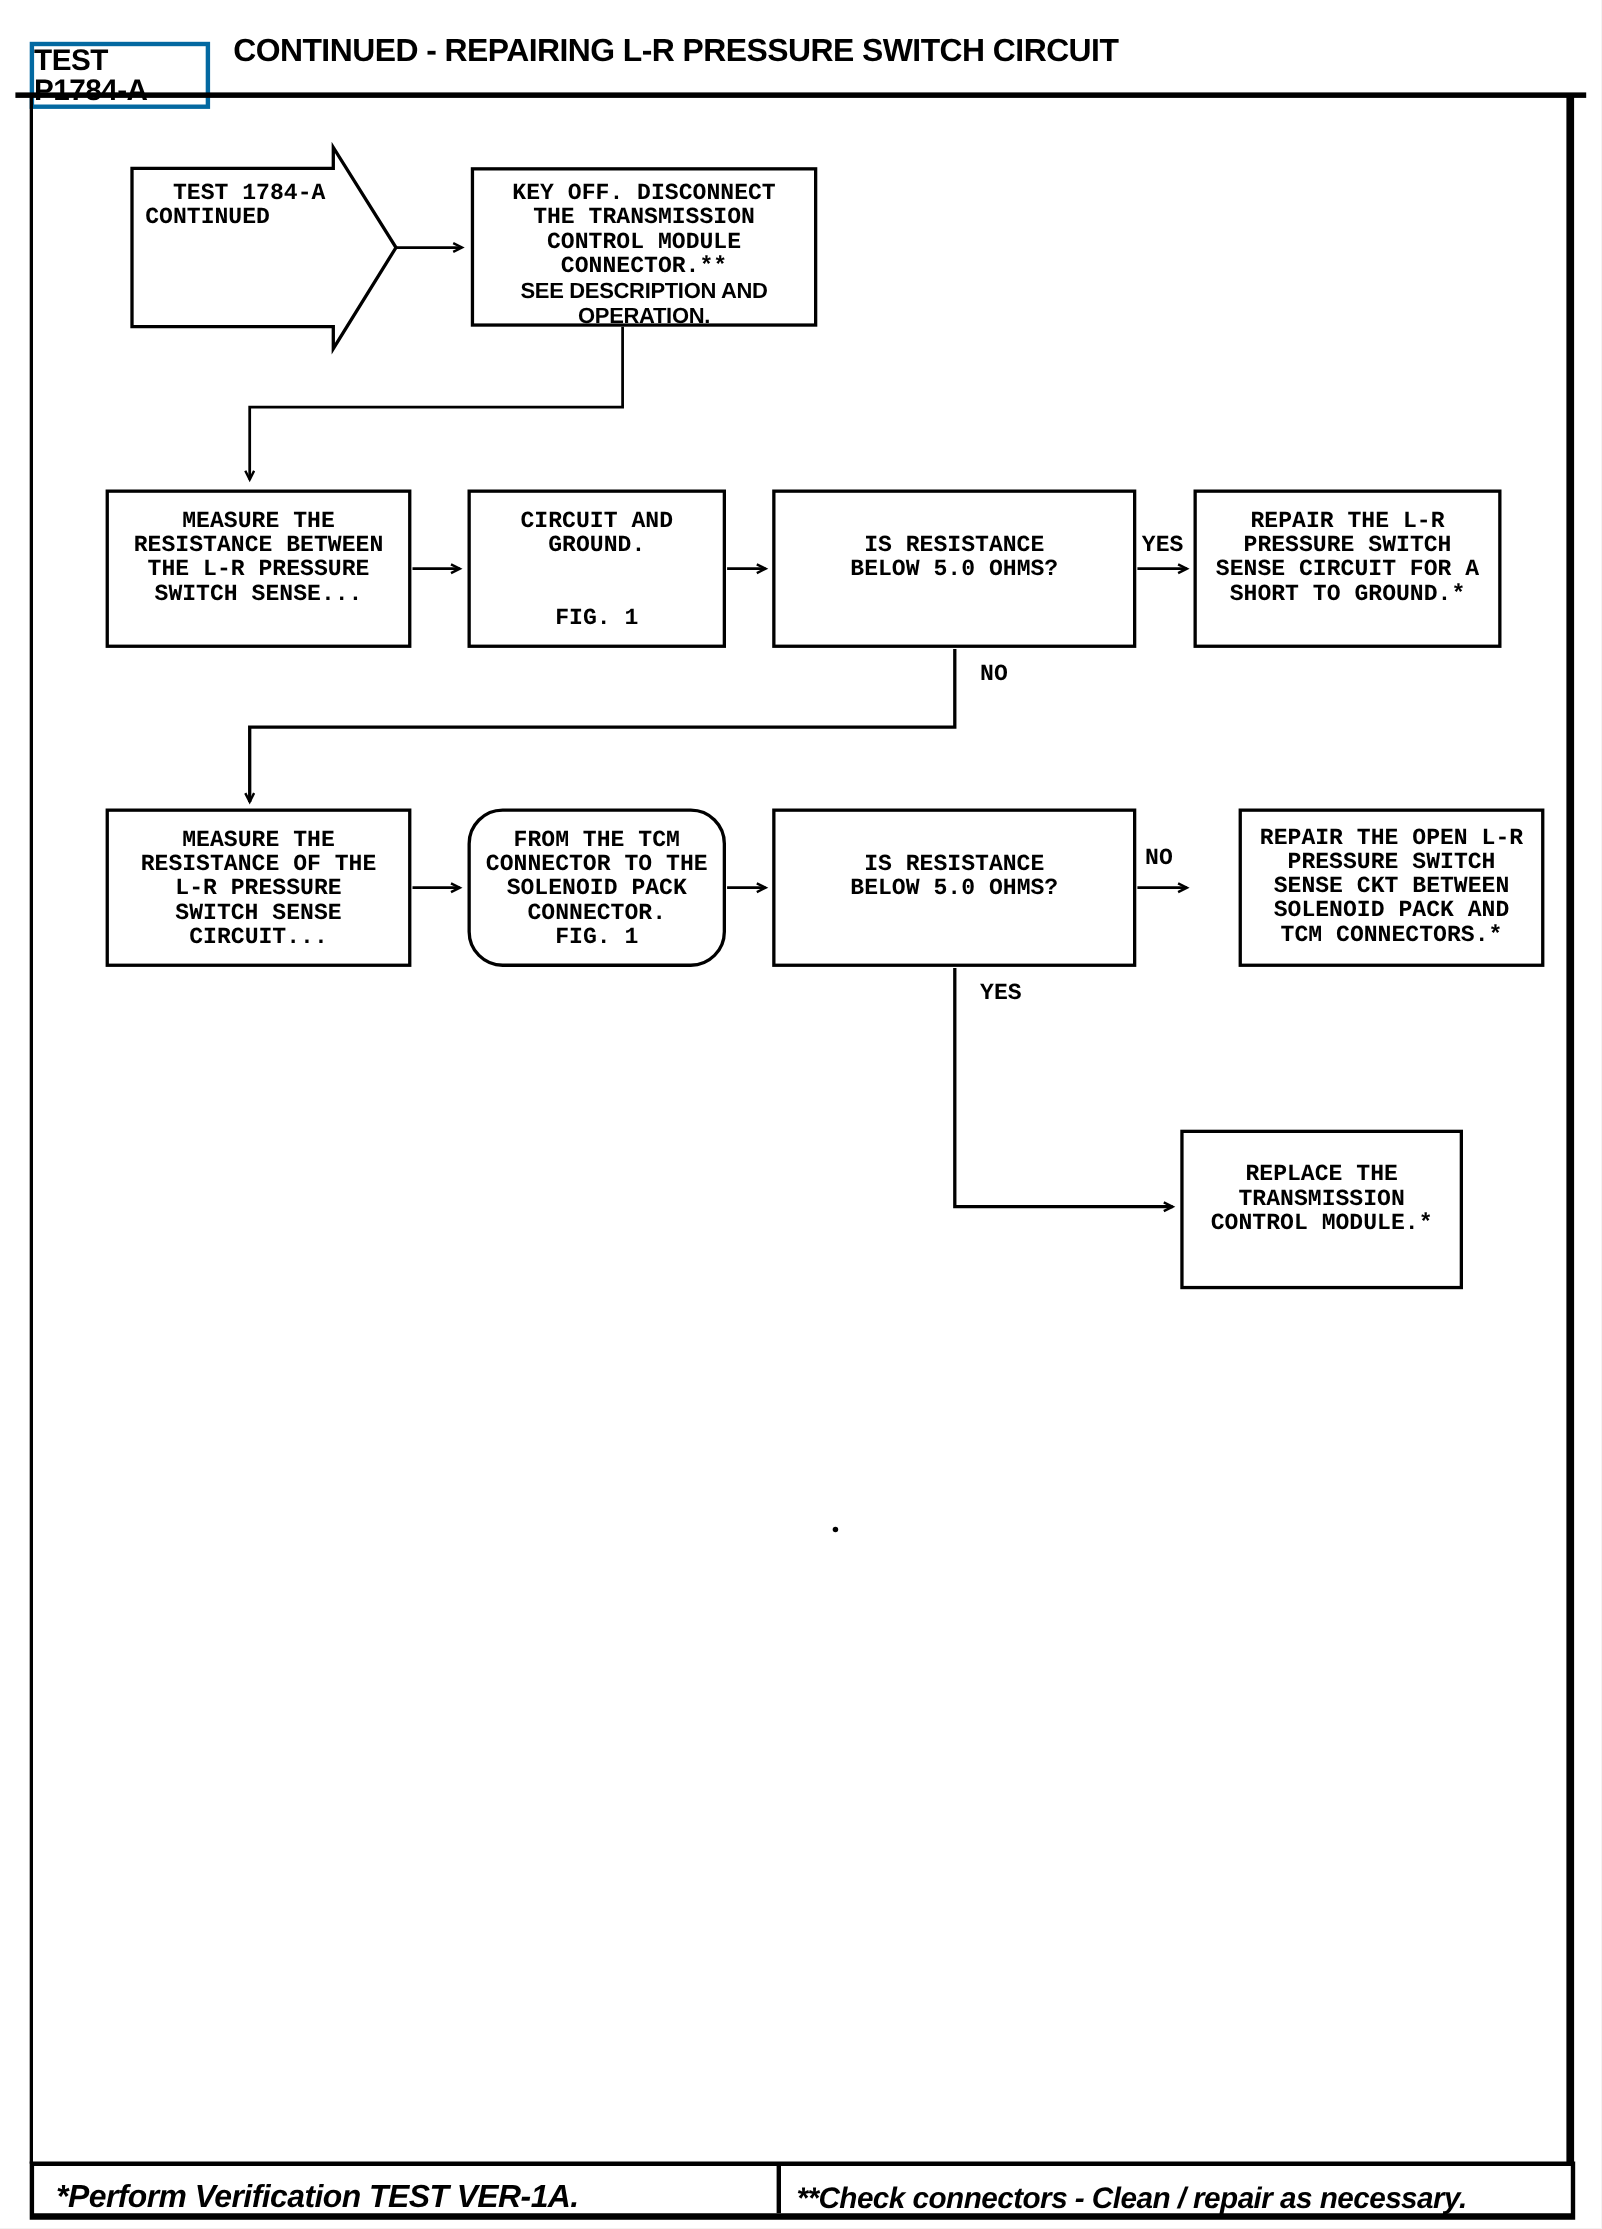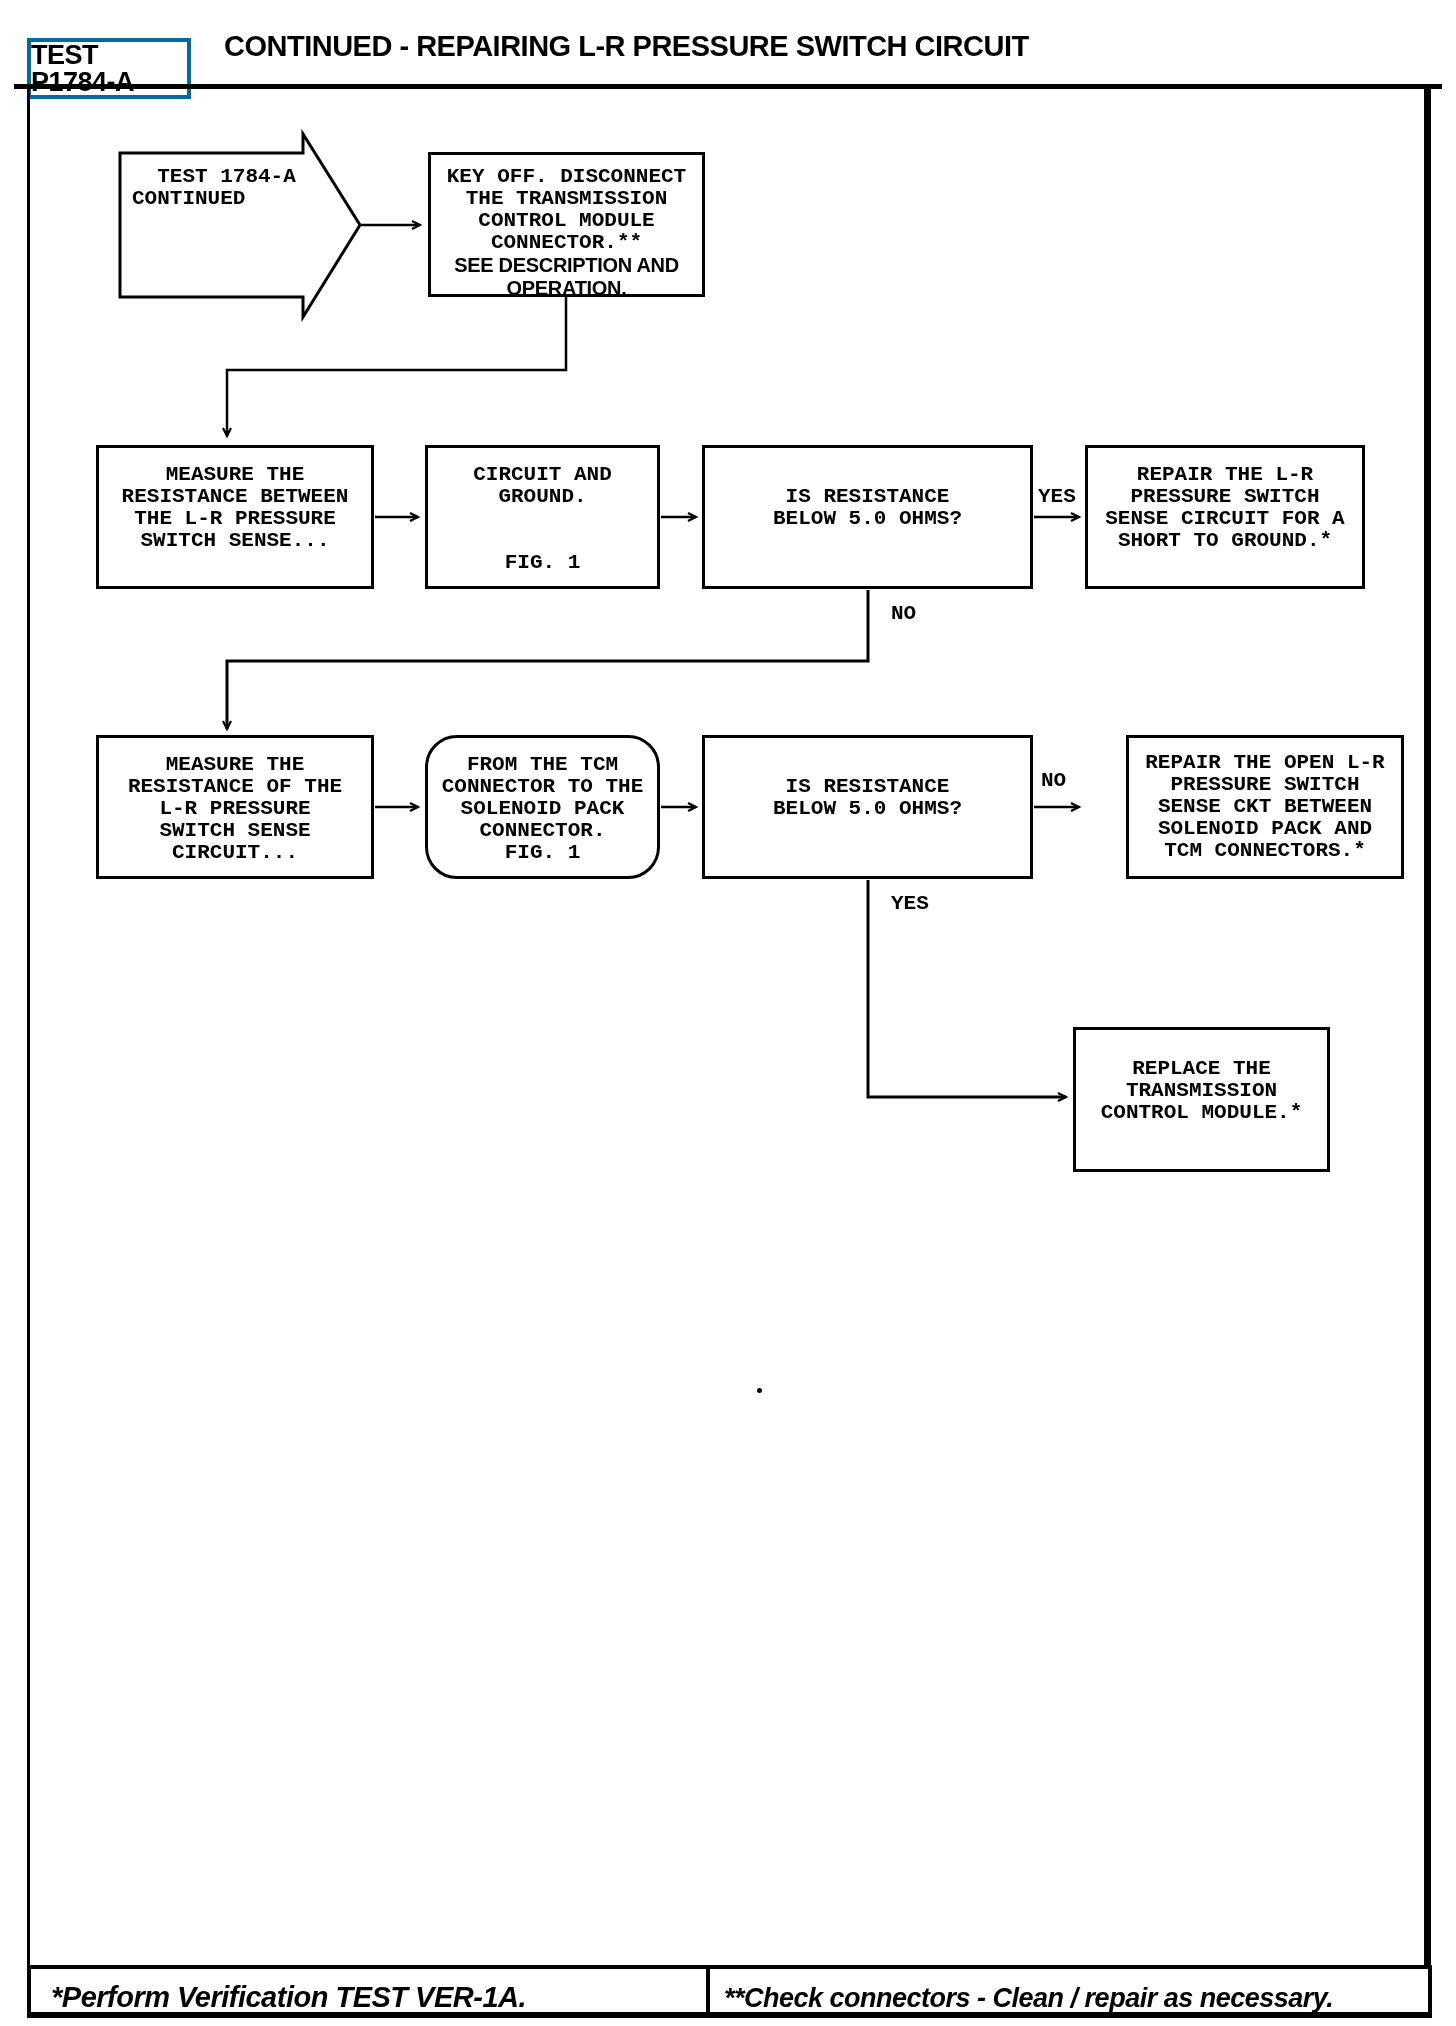--- a/index.html
+++ b/index.html
@@ -12,21 +12,21 @@
     overflow:hidden;
   }
   
   .hdr-box{
     position:absolute;left:27px;top:14px;width:164px;height:61px;
     border:4px solid #0369a1;box-sizing:border-box;
     display:flex;align-items:center;justify-content:center;
     font:bold 27px/1 "Liberation Sans",sans-serif;letter-spacing:-0.5px;margin-top:24px;
   }
   .hdr-title{
-    position:absolute;left:224px;top:32px;
+    position:absolute;left:212px;top:32px;
     font:bold 29px/1 "Liberation Sans",sans-serif;letter-spacing:-0.5px;
   }
   .hdr-rule{position:absolute;left:14px;top:84px;width:1428px;height:5px;background:#000;}
   
   .border-left{position:absolute;left:27px;top:86px;width:3px;height:1881px;background:#000;}
   .border-right{position:absolute;left:1424px;top:86px;width:7px;height:1881px;background:#000;}
   
   .connectors{position:absolute;left:0;top:0;width:1456px;height:2026px;}
   .mono{
     font:bold 21px/22px "Liberation Mono","DejaVu Sans Mono",monospace;
@@ -34,21 +34,21 @@
   }
   .start-text{
     position:absolute;left:132px;top:166px;width:180px;
     font:bold 21px/22px "Liberation Mono","DejaVu Sans Mono",monospace;
     white-space:pre;text-align:left;
   }
   .fbox{
     position:absolute;border:3px solid #000;box-sizing:border-box;
     text-align:center;background:#fff;
   }
-  .bA{left:428px;top:152px;width:277px;height:145px;padding-top:11px;}
+  .bA{left:428px;top:152px;width:315px;height:145px;padding-top:11px;}
   .bB{left:96px; top:445px;width:278px;height:144px;padding-top:16px;}
   .bC{left:425px;top:445px;width:235px;height:144px;padding-top:16px;}
   .bD{left:702px;top:445px;width:331px;height:144px;padding-top:38px;}
   .bE{left:1085px;top:445px;width:280px;height:144px;padding-top:16px;}
   .bF{left:96px; top:735px;width:278px;height:144px;padding-top:16px;}
   .bG{left:425px;top:735px;width:235px;height:144px;padding-top:16px;border-radius:32px;}
   .bH{left:702px;top:735px;width:331px;height:144px;padding-top:38px;}
   .bI{left:1085px;top:735px;width:278px;height:144px;padding-top:14px;margin-left:41px;}
   .bJ{left:1073px;top:1027px;width:257px;height:145px;padding-top:28px;}
   .sans-note{

